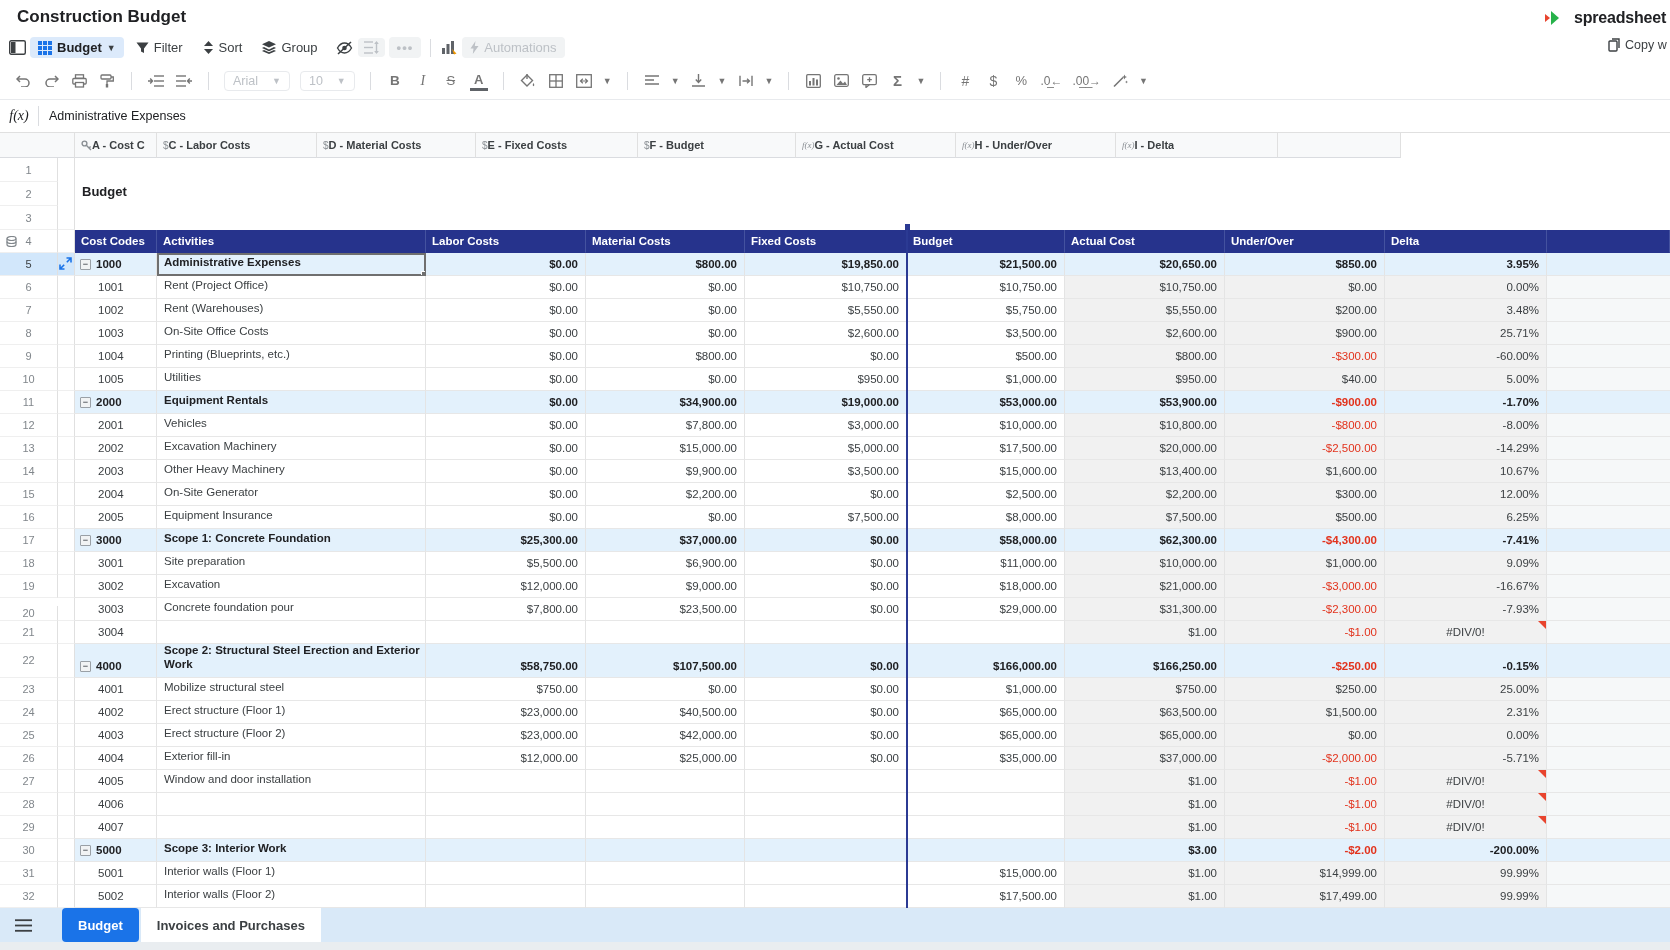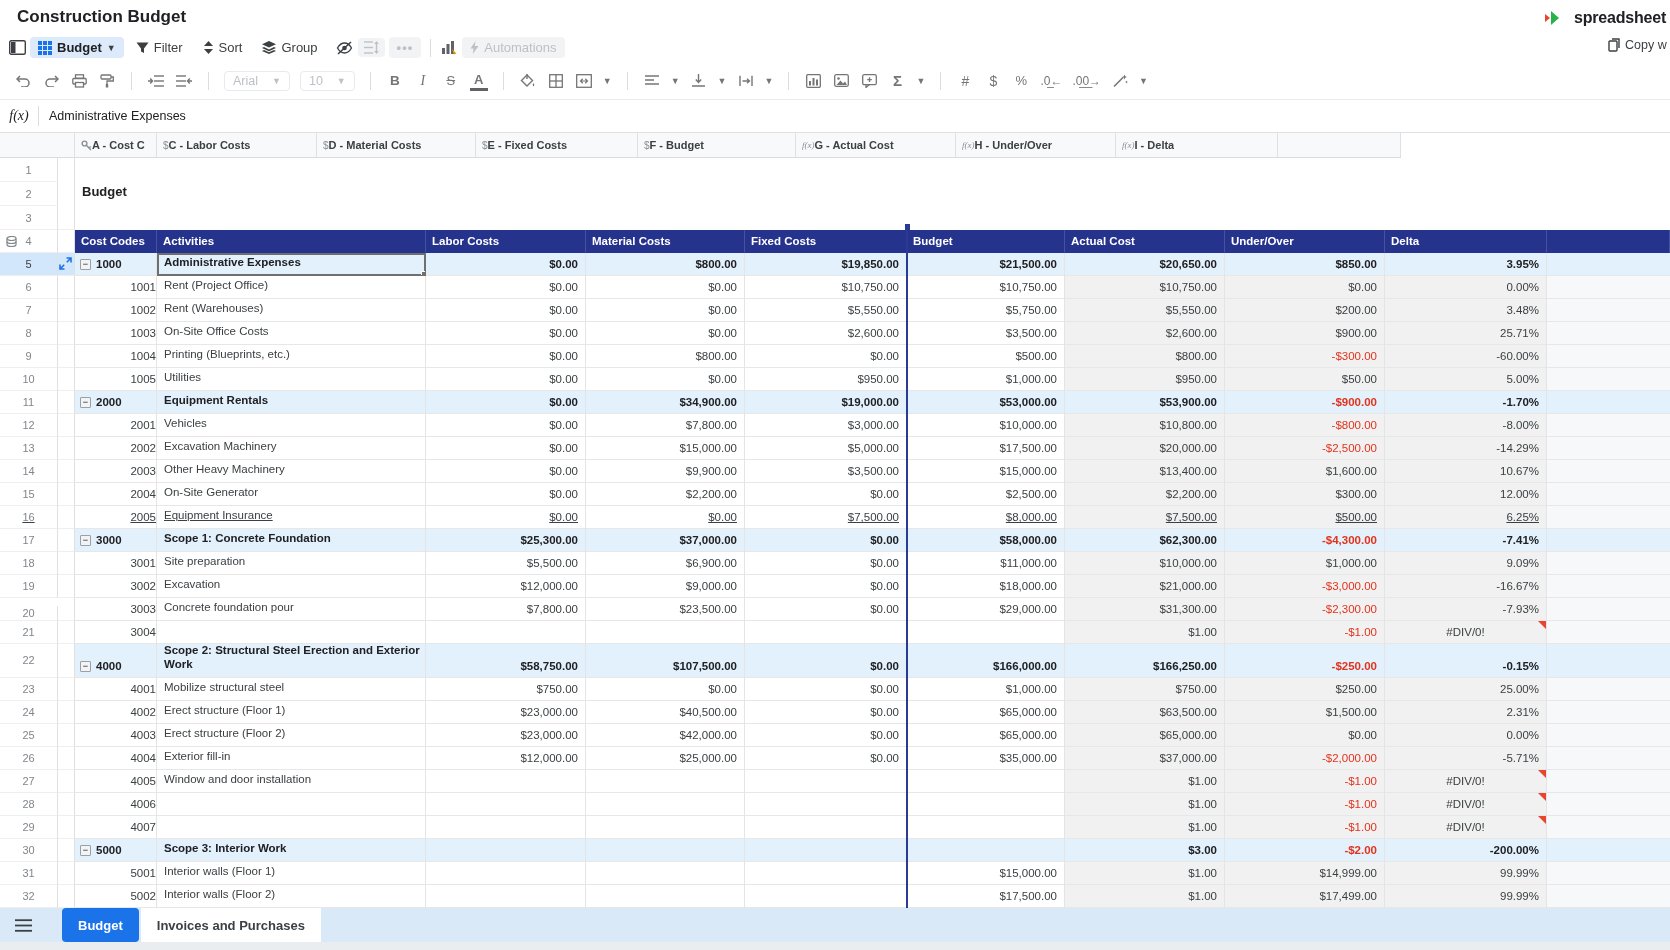--- a/index.html
+++ b/index.html
@@ -51,21 +51,21 @@
   .colicon { color:#8a8f94; font-weight:400; font-size:10px; font-style:normal; flex:none; }
   .fxi { font-style:italic; font-family:"Liberation Serif",serif; }
   .thead .cell { background:#26338c; color:#fff; font-weight:700; border-right:1px solid #44529f; border-bottom:1px solid #26338c; align-items:center; padding-bottom:0; }
   .group .cell { background:#e3f1fc; font-weight:700; color:#202124; }
   .graycell { background:#f1f1f1 !important; }
   .negred { color:#e2331d !important; }
   .filler { background:#f6f8f9; border-right:none; }
   .minusbox { width:11px; height:11px; border:1px solid #9aa0a6; background:#f1f3f4; color:#5f6368; font-size:9px; line-height:9px;
               display:inline-flex; align-items:center; justify-content:center; margin-right:5px; flex:none; border-radius:1px; }
   .codegroup { padding-left:5px; }
-  .codeitem { padding-left:23px; font-weight:400; color:#3c4043;justify-content:flex-end; }
+  .codeitem { padding-left:23px; font-weight:400; color:#3c4043; }
   .err { justify-content:center; padding-right:0; }
   .tri { position:absolute; top:0; right:0; width:0; height:0; border-left:8px solid transparent; border-top:8px solid #e8442e; }
   .selcell { outline:2px solid #6f6f6f; outline-offset:-2px; z-index:3; }
   .handle { position:absolute; right:-3px; bottom:-3px; width:7px; height:7px; background:#6f6f6f; border:1px solid #fff; z-index:4; }
   .selgut { background:#d2e7fb !important; color:#3c4043 !important; }
   .frozenline { position:absolute; width:2px; background:#2b3a93; z-index:2; }
   .frozentick { position:absolute; width:5px; height:6px; background:#2b3a93; z-index:2; }
   .r123-content { background:#fff; border-bottom:none; }
   .sheet-title { font-weight:700; font-size:13px; color:#202124; padding-left:7px; }
 
@@ -633,21 +633,21 @@
       <div class="cell num" style="width: 162px;">
         <div class="">$950.00</div>
       </div>
       <div class="cell num" style="width: 158px;">
         <div class="">$1,000.00</div>
       </div>
       <div class="cell num graycell" style="width: 160px;">
         <div class="">$950.00</div>
       </div>
       <div class="cell num graycell" style="width: 160px;">
-        <div class="">$50.00</div>
+        <div class="">$40.00</div>
       </div>
       <div class="cell num graycell" style="width: 162px;">
         <div class="">5.00%</div>
       </div>
       <div class="cell filler" style="width: 123px;"></div>
     </div>
     <div class="grow group" style="min-height: 23px;">
       <div class="gut" style="width: 58px;">11</div>
       <div class="strip" style="width: 17px;"></div>
       <div class="cell txt codegroup" style="width: 82px;">
@@ -801,21 +801,21 @@
         <div class="">$2,200.00</div>
       </div>
       <div class="cell num graycell" style="width: 160px;">
         <div class="">$300.00</div>
       </div>
       <div class="cell num graycell" style="width: 162px;">
         <div class="">12.00%</div>
       </div>
       <div class="cell filler" style="width: 123px;"></div>
     </div>
-    <div class="grow" style="min-height: 23px; text-decoration: underline;">
+    <div class="grow" style="min-height: 23px;">
       <div class="gut" style="width: 58px;">16</div>
       <div class="strip" style="width: 17px;"></div>
       <div class="cell txt codeitem" style="width: 82px;">
         <div class="">2005</div>
       </div>
       <div class="cell txt wrapok" style="width: 269px;">
         <div class="">Equipment Insurance</div>
       </div>
       <div class="cell num" style="width: 160px;">
         <div class="">$0.00</div>

